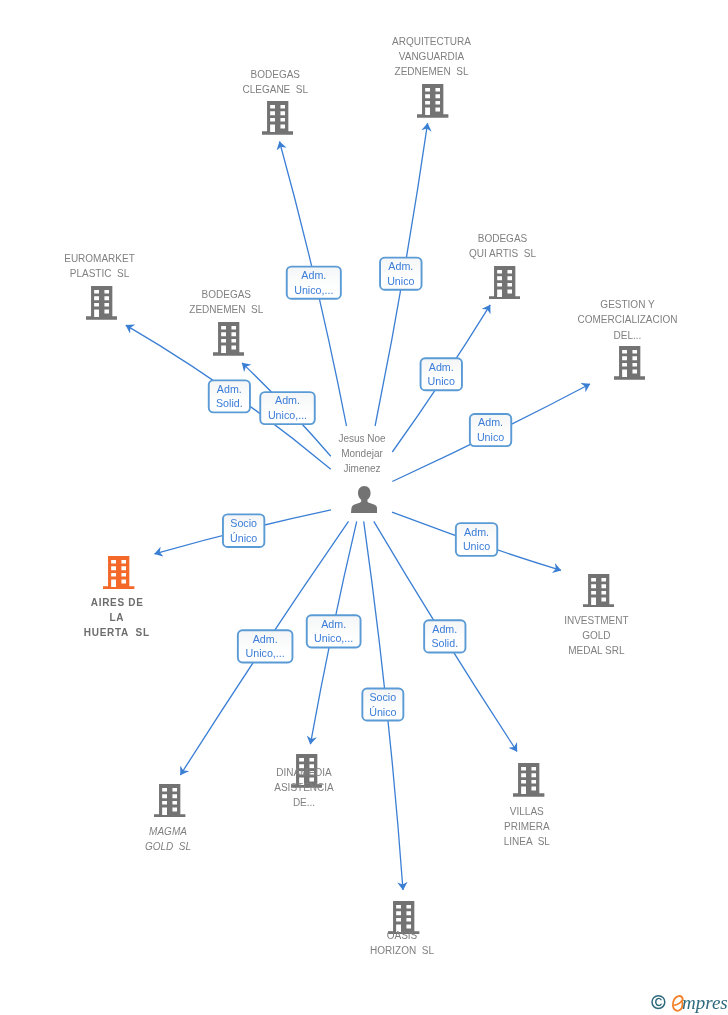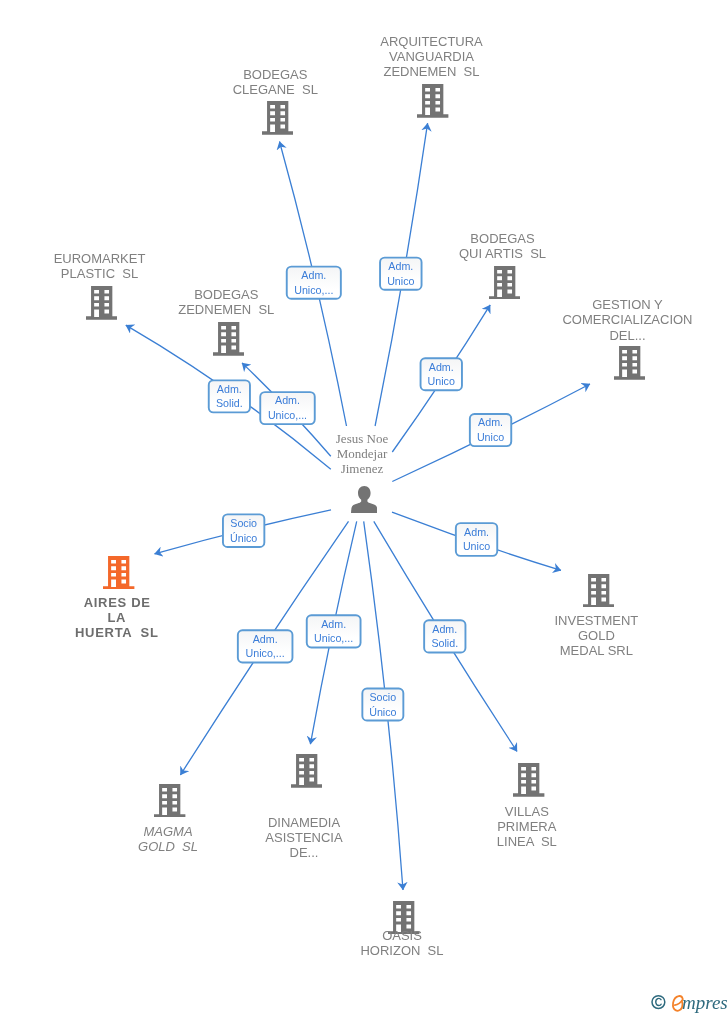--- a/index.html
+++ b/index.html
@@ -1,20 +1,20 @@
 <!DOCTYPE html>
 <html><head>
 <meta charset="utf-8">
 <title>Empresia company relationship graph</title>
 <style>
 html,body{margin:0;padding:0;background:#fff;}
 body{width:728px;height:1015px;overflow:hidden;font-family:"Liberation Sans",sans-serif;}
 #stage{position:relative;width:728px;height:1015px;background:#fff;}
 #edges{position:absolute;left:0;top:0;}
-.label{position:absolute;color:#808080;font-size:13px;line-height:15.15px;white-space:pre;text-align:center;}
+.label{position:absolute;color:#808080;font-size:10px;line-height:15.15px;white-space:pre;text-align:center;}
 .label.hl{color:#6d6d6d;font-weight:bold;letter-spacing:0.7px;text-indent:0.7px;}
 .bicon{position:absolute;line-height:0;}
 .ebox{position:absolute;box-sizing:border-box;
   color:#3b7dd8;font-size:10.7px;
   line-height:14.7px;display:flex;flex-direction:column;align-items:center;justify-content:center;
   white-space:pre;text-align:center;}
 #logo{position:absolute;left:645px;top:991px;width:83px;height:24px;}
 .lg-r{position:absolute;left:37px;top:3.6px;color:#2e6a7e;font-family:"Liberation Serif",serif;font-style:italic;font-size:19px;line-height:16px;}
 .lg-hidden{position:absolute;left:0;top:0;width:1px;height:1px;overflow:hidden;opacity:0;}
 </style>
@@ -87,37 +87,37 @@
 GOLD
 MEDAL SRL</div>
       <div class="bicon" style="left: 154.4px; top: 783.7px;"><svg width="31.4" height="33.7" viewBox="0 0 31.4 33.7">
           <path d="M5.05 0 H26.35 V30.3 H31.4 V33.7 H0 V30.3 H5.05 Z M8.15 3.9 H13 V7.55 H8.15 Z M8.15 10.25 H13 V14.15 H8.15 Z M8.15 17.1 H13 V20.5 H8.15 Z M8.15 23.45 H13 V30.95 H8.15 Z M18.45 3.9 H23.049999999999997 V7.55 H18.45 Z M18.45 10.25 H23.049999999999997 V14.15 H18.45 Z M18.45 17.1 H23.049999999999997 V20.5 H18.45 Z M18.45 23.45 H23.049999999999997 V27.4 H18.45 Z" fill="#737373" fill-rule="evenodd"></path>
         </svg></div>
       <div class="label" style="left: 18px; width: 300px; top: 824px; font-style: italic;">MAGMA
 GOLD  SL</div>
       <div class="bicon" style="left: 290.5px; top: 754.3px;"><svg width="31.4" height="33.7" viewBox="0 0 31.4 33.7">
           <path d="M5.05 0 H26.35 V30.3 H31.4 V33.7 H0 V30.3 H5.05 Z M8.15 3.9 H13 V7.55 H8.15 Z M8.15 10.25 H13 V14.15 H8.15 Z M8.15 17.1 H13 V20.5 H8.15 Z M8.15 23.45 H13 V30.95 H8.15 Z M18.45 3.9 H23.049999999999997 V7.55 H18.45 Z M18.45 10.25 H23.049999999999997 V14.15 H18.45 Z M18.45 17.1 H23.049999999999997 V20.5 H18.45 Z M18.45 23.45 H23.049999999999997 V27.4 H18.45 Z" fill="#737373" fill-rule="evenodd"></path>
         </svg></div>
-      <div class="label" style="left: 154px; width: 300px; top: 815px;">DINAMEDIA
+      <div class="label" style="left: 154px; width: 300px; top: 765px;">DINAMEDIA
 ASISTENCIA
 DE...</div>
       <div class="bicon" style="left: 513.3px; top: 763.4px;"><svg width="31.4" height="33.7" viewBox="0 0 31.4 33.7">
           <path d="M5.05 0 H26.35 V30.3 H31.4 V33.7 H0 V30.3 H5.05 Z M8.15 3.9 H13 V7.55 H8.15 Z M8.15 10.25 H13 V14.15 H8.15 Z M8.15 17.1 H13 V20.5 H8.15 Z M8.15 23.45 H13 V30.95 H8.15 Z M18.45 3.9 H23.049999999999997 V7.55 H18.45 Z M18.45 10.25 H23.049999999999997 V14.15 H18.45 Z M18.45 17.1 H23.049999999999997 V20.5 H18.45 Z M18.45 23.45 H23.049999999999997 V27.4 H18.45 Z" fill="#737373" fill-rule="evenodd"></path>
         </svg></div>
       <div class="label" style="left: 376.8px; width: 300px; top: 803.5px;">VILLAS
 PRIMERA
 LINEA  SL</div>
       <div class="bicon" style="left: 388.3px; top: 900.5px;"><svg width="31.4" height="33.7" viewBox="0 0 31.4 33.7">
           <path d="M5.05 0 H26.35 V30.3 H31.4 V33.7 H0 V30.3 H5.05 Z M8.15 3.9 H13 V7.55 H8.15 Z M8.15 10.25 H13 V14.15 H8.15 Z M8.15 17.1 H13 V20.5 H8.15 Z M8.15 23.45 H13 V30.95 H8.15 Z M18.45 3.9 H23.049999999999997 V7.55 H18.45 Z M18.45 10.25 H23.049999999999997 V14.15 H18.45 Z M18.45 17.1 H23.049999999999997 V20.5 H18.45 Z M18.45 23.45 H23.049999999999997 V27.4 H18.45 Z" fill="#737373" fill-rule="evenodd"></path>
         </svg></div>
       <div class="label" style="left: 252px; width: 300px; top: 928px;">OASIS
 HORIZON  SL</div>
     </div>
   <div id="person-node" class="node">
-      <div class="label" style="left: 212px; width: 300px; top: 430.6px; font-family: Liberation Serif, serif;">Jesus Noe
+      <div class="label" style="left: 212px; width: 300px; top: 430.6px;">Jesus Noe
 Mondejar
 Jimenez</div>
       <div class="bicon" style="left: 350.7px; top: 486px;"><svg width="26.6" height="27" viewBox="0 0 26.6 27">
           <path d="M13.3 0 C9.35 0 7.0 3.1 7.0 6.9 C7.0 9.9 8.35 12.45 10.2 13.65 L10.2 15.6 C9.75 16.5 8.3 17.05 6.45 17.6 C3.1 18.6 0.95 19.5 0.55 21.8 C0.25 23.5 0.08 25.3 0.0 27.0 L26.6 27.0 C26.52 25.3 26.35 23.5 26.05 21.8 C25.65 19.5 23.5 18.6 20.15 17.6 C18.3 17.05 16.85 16.5 16.4 15.6 L16.4 13.65 C18.25 12.45 19.6 9.9 19.6 6.9 C19.6 3.1 17.25 0 13.3 0 Z" fill="#737373"></path>
         </svg></div>
     </div>
   <div id="boxes-layer">
       <svg width="728" height="1015" viewBox="0 0 728 1015" style="position: absolute; left: 0px; top: 0px;">
         <defs>
           <linearGradient id="bxg" x1="0" y1="0" x2="0" y2="1">

